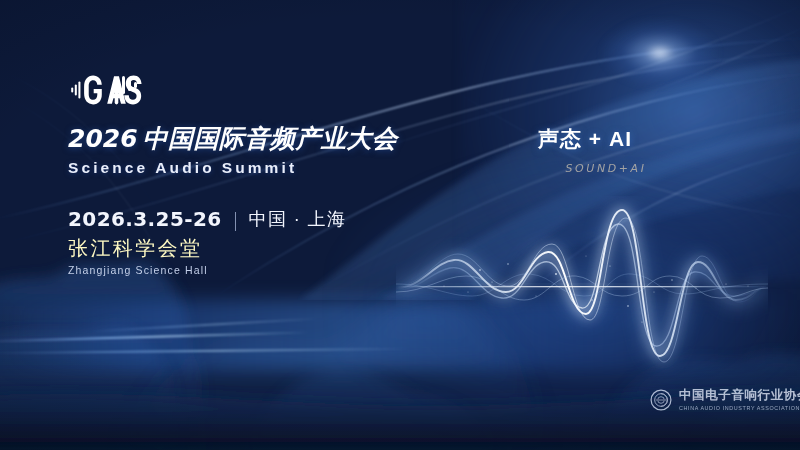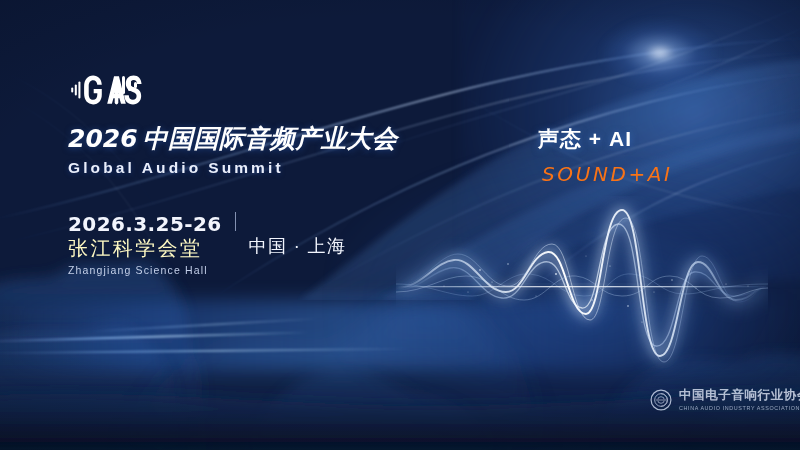--- a/index.html
+++ b/index.html
@@ -104,22 +104,22 @@
     font-size:15.5px;
     font-weight:700;
     color:#e9eefb;
     letter-spacing:3.1px;
     white-space:nowrap;
     text-shadow:0 1px 5px rgba(30,70,160,0.5);
   }
   .title-en .w{ margin-right:7px; }
 
   .meta-line{
-    position:absolute; left:68px; top:212px;
-    display:flex; align-items:flex-start;
+    position:absolute; left:68px; top:185px;
+    display:flex; align-items:flex-end;
     white-space:nowrap;
     color:#f2f5fd;
   }
   .meta-date{
     font-size:20px; font-weight:600; letter-spacing:0.4px;
     font-family:"DejaVu Sans", sans-serif;
   }
   .meta-sep{
     display:inline-block;
     width:1px; height:19px;
@@ -140,22 +140,22 @@
   }
 
   .tagline{ position:absolute; left:500px; top:125px; text-align:center; width:170px; }
   .tagline-cn{
     font-size:21px; font-weight:700; 
     color:#ffffff; letter-spacing:1px; white-space:nowrap;
     text-shadow:0 1px 7px rgba(60,120,210,0.6);
   }
   .tagline-en{
     margin-top:9px; margin-left:42px;
-    font-size:20px; font-weight:400; font-style:italic;
-    color:#f97316; letter-spacing:2.6px; white-space:nowrap;
+    font-size:11px; font-weight:400; font-style:italic;
+    color:#a3a3a3; letter-spacing:2.6px; white-space:nowrap;
     font-family:"DejaVu Sans", sans-serif;
   }
 
   .assoc{
     position:absolute; left:650px; top:389px;
     display:flex; align-items:center; gap:7px;
     opacity:.80;
   }
   .assoc-mark{ width:22px; height:22px; flex:none; }
   .assoc-mark svg{ width:100%; height:100%; display:block; }
@@ -380,21 +380,21 @@
       <span style="display:block;width:3px;height:18px;background:#fff;border-radius:2px;"></span>
       <span style="display:block;width:3px;height:11px;background:#fff;border-radius:2px;"></span>
       <span style="display:block;width:3px;height:6px;background:#fff;border-radius:2px;"></span>
     </div>
 
     <div class="title-block">
       <div class="title-cn">
         <span class="year">2026</span><span>中国国际音频产业大会</span>
       </div>
       <div class="title-en">
-        <span class="w">Global</span><span class="w">Audio</span><span>Summit</span>
+        <span class="w">Science</span><span class="w">Audio</span><span>Summit</span>
       </div>
     </div>
 
     <div class="meta-line">
       <span class="meta-date">2026.3.25-26</span>
       <span class="meta-sep"></span>
       <span class="meta-place">中国 · 上海</span>
     </div>
 
     <div class="venue-block">

